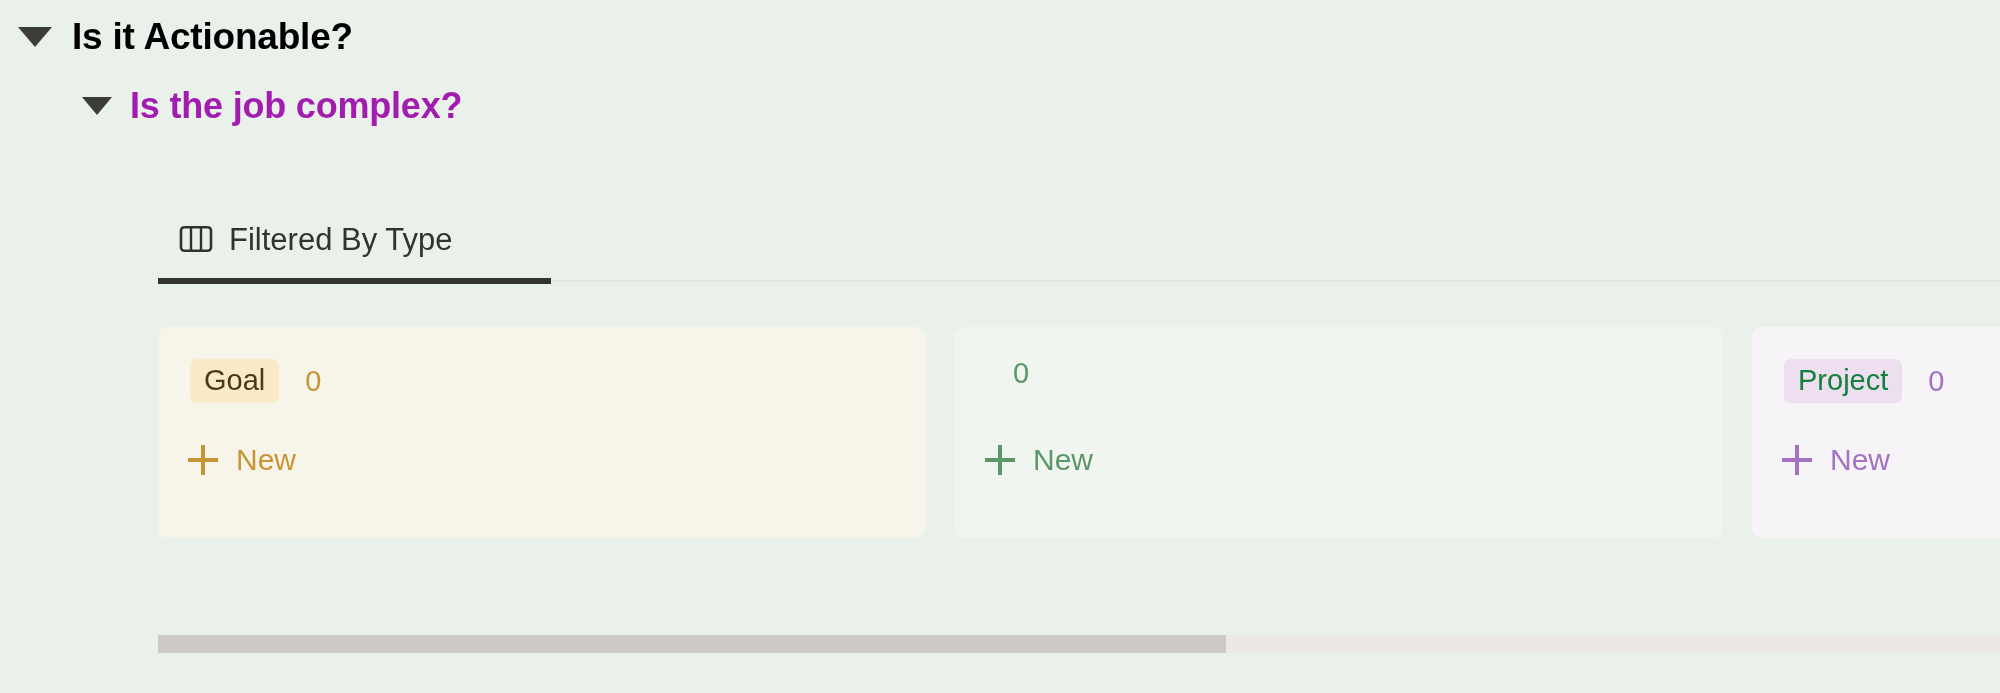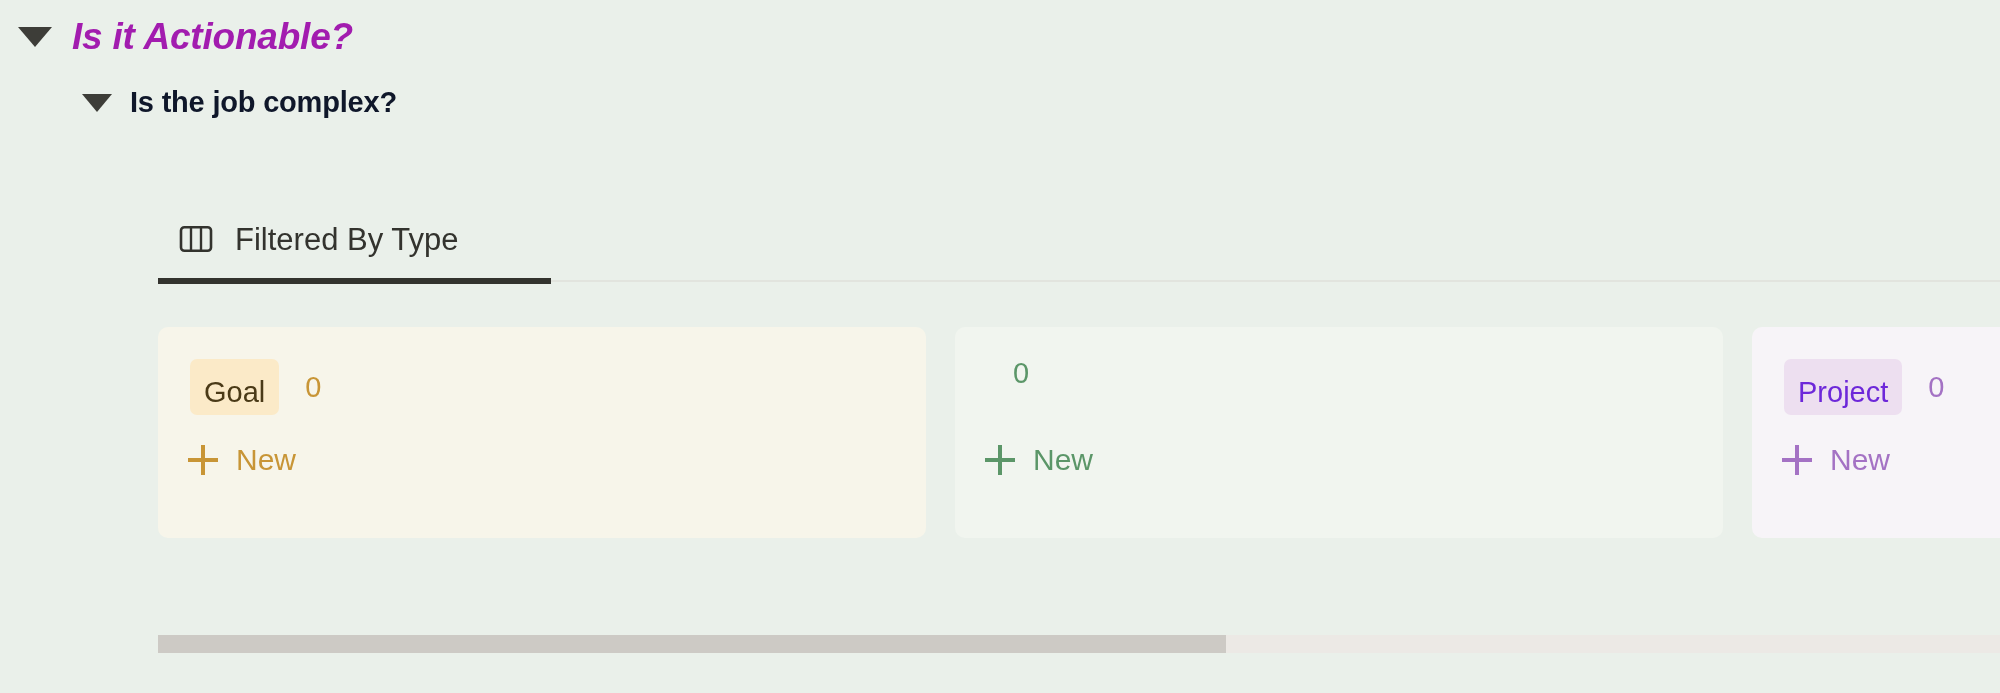--- a/index.html
+++ b/index.html
@@ -37,29 +37,28 @@
   }
   .caret-2 {
     border-left: 15px solid transparent;
     border-right: 15px solid transparent;
     border-top: 18px solid #3d3d38;
     margin-right: 18px;
   }
   .heading-1 .heading-text {
     font-size: 37px;
     font-weight: 700;
+    color: #000000;
+    letter-spacing: -0.2px;
+    line-height: 1;
+  }
+  .heading-2 .heading-text {
+    font-size: 36px;
+    font-weight: 700;
     color: #a21caf;
-    letter-spacing: -0.2px;
-    line-height: 1;
-    font-style: italic;
-  }
-  .heading-2 .heading-text {
-    font-size: 29px;
-    font-weight: 700;
-    color: #0f172a;
     letter-spacing: -0.2px;
     line-height: 1;
   }
 
   
   .tabbar {
     position: absolute;
     left: 158px;
     top: 208px;
     width: 1842px;
@@ -68,21 +67,20 @@
   .tab {
     position: absolute;
     left: 0;
     top: 0;
     display: flex;
     align-items: center;
     height: 70px;
     padding: 0 22px 8px 21px;
     box-sizing: border-box;
     cursor: pointer;
-    gap: 6px;
   }
   .tab-icon {
     width: 34px;
     height: 28px;
     flex: 0 0 auto;
     margin-right: 16px;
     display: block;
   }
   .tab-label {
     font-size: 31px;
@@ -126,21 +124,21 @@
   }
   .col-head {
     position: absolute;
     left: 32px;
     top: 32px;
     display: flex;
     align-items: center;
   }
   .badge {
     display: inline-block;
-    padding: 18px 14px 8px 14px;
+    padding: 6px 14px 8px 14px;
     border-radius: 7px;
     font-size: 29px;
     font-weight: 400;
     line-height: 1.05;
     white-space: nowrap;
   }
   .count {
     margin-left: 26px;
     font-size: 29px;
     line-height: 1;
@@ -238,21 +236,21 @@
       <span class="count" style="color:#5b9668;">0</span>
     </div>
     <div class="new-row" style="color:#5b9668;">
       <span class="plus"></span>
       <span class="new-label">New</span>
     </div>
   </div>
 
   <div class="column" id="col-2" style="left:1594px; width:768px; background:#f7f4f8;">
     <div class="col-head">
-      <span class="badge" style="background:#eddff0; color:#6d28d9;">Project</span>
+      <span class="badge" style="background:#eddff0; color:#15803d;">Project</span>
       <span class="count" style="color:#a472c4;">0</span>
     </div>
     <div class="new-row" style="color:#a472c4;">
       <span class="plus"></span>
       <span class="new-label">New</span>
     </div>
   </div>
 
 </div>
 

